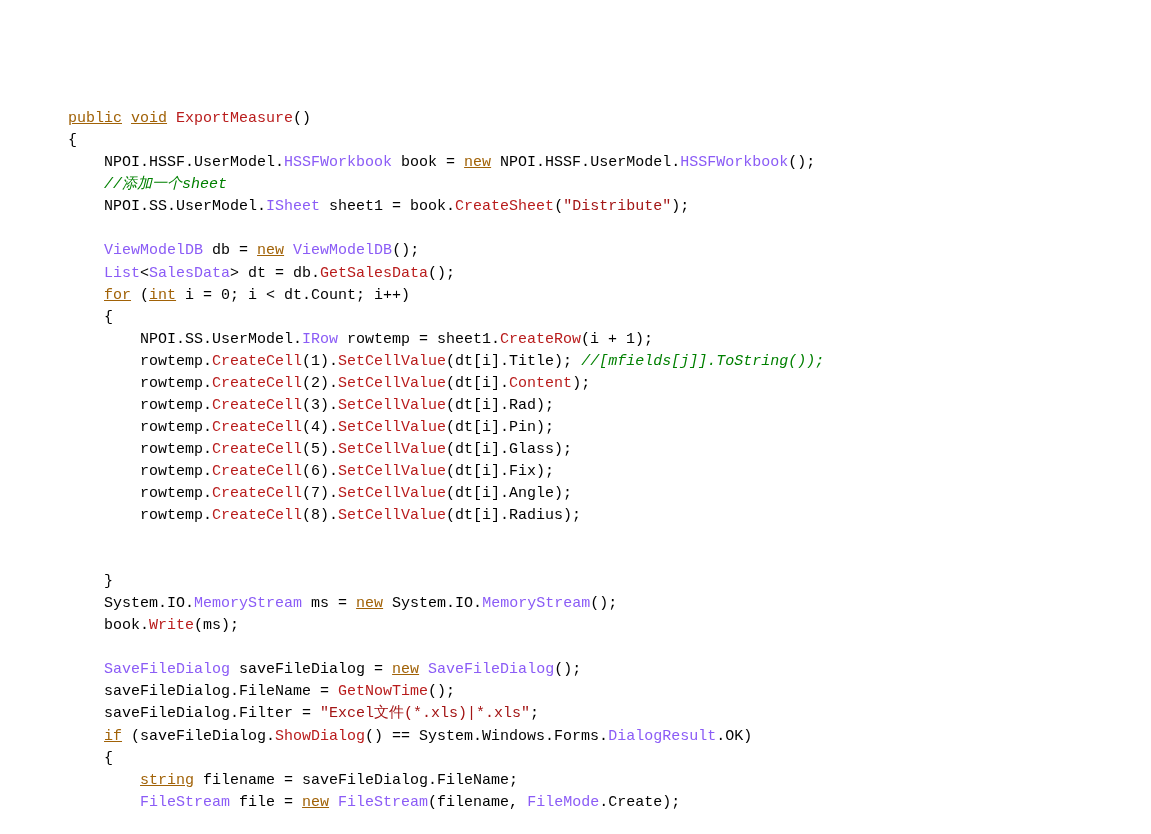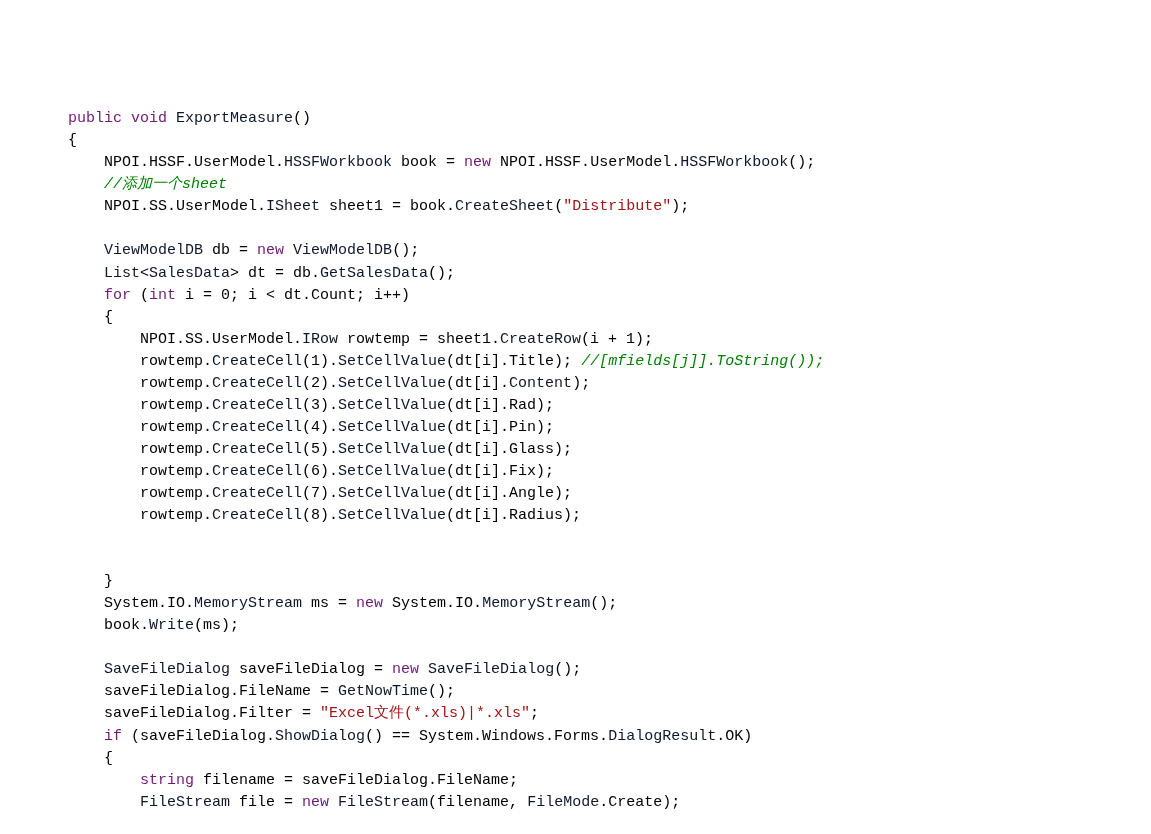--- a/index.html
+++ b/index.html
@@ -9,23 +9,23 @@
     }
     body {
       font-family: Consolas, "Courier New", monospace;
       font-size: 15px;
       line-height: 1.47;
       background: #ffffff;
       color: #000000;
       padding: 20px 20px 20px 68px;
       white-space: pre;
     }
-    .keyword { color: #701a75; }
-    .type { color: #0f172a; }
-    .method { color: #0f172a; }
+    .keyword { color: #a16207; text-decoration: underline; }
+    .type { color: #8b5cf6; }
+    .method { color: #b91c1c; }
     .string { color: #a31515; }
     .comment { color: #008000; font-style: italic; }
     .normal { color: #000000; }
   </style>
 </head>
 <body>
 
 
 
 <div id="code-container"><div><span class="keyword">public</span><span class="normal"> </span><span class="keyword">void</span><span class="normal"> </span><span class="method">ExportMeasure</span><span class="normal">()</span></div><div><span class="normal">{</span></div><div>    <span class="normal">NPOI.HSSF.UserModel.</span><span class="type">HSSFWorkbook</span><span class="normal"> book = </span><span class="keyword">new</span><span class="normal"> NPOI.HSSF.UserModel.</span><span class="type">HSSFWorkbook</span><span class="normal">();</span></div><div>    <span class="comment">//添加一个sheet</span></div><div>    <span class="normal">NPOI.SS.UserModel.</span><span class="type">ISheet</span><span class="normal"> sheet1 = book.</span><span class="method">CreateSheet</span><span class="normal">(</span><span class="string">"Distribute"</span><span class="normal">);</span></div><div> </div><div>    <span class="type">ViewModelDB</span><span class="normal"> db = </span><span class="keyword">new</span><span class="normal"> </span><span class="type">ViewModelDB</span><span class="normal">();</span></div><div>    <span class="type">List</span><span class="normal">&lt;</span><span class="type">SalesData</span><span class="normal">&gt; dt = db.</span><span class="method">GetSalesData</span><span class="normal">();</span></div><div>    <span class="keyword">for</span><span class="normal"> (</span><span class="keyword">int</span><span class="normal"> i = 0; i &lt; dt.Count; i++)</span></div><div>    <span class="normal">{</span></div><div>        <span class="normal">NPOI.SS.UserModel.</span><span class="type">IRow</span><span class="normal"> rowtemp = sheet1.</span><span class="method">CreateRow</span><span class="normal">(i + 1);</span></div><div>        <span class="normal">rowtemp.</span><span class="method">CreateCell</span><span class="normal">(1).</span><span class="method">SetCellValue</span><span class="normal">(dt[i].Title); </span><span class="comment">//[mfields[j]].ToString());</span></div><div>        <span class="normal">rowtemp.</span><span class="method">CreateCell</span><span class="normal">(2).</span><span class="method">SetCellValue</span><span class="normal">(dt[i].</span><span class="method">Content</span><span class="normal">);</span></div><div>        <span class="normal">rowtemp.</span><span class="method">CreateCell</span><span class="normal">(3).</span><span class="method">SetCellValue</span><span class="normal">(dt[i].Rad);</span></div><div>        <span class="normal">rowtemp.</span><span class="method">CreateCell</span><span class="normal">(4).</span><span class="method">SetCellValue</span><span class="normal">(dt[i].Pin);</span></div><div>        <span class="normal">rowtemp.</span><span class="method">CreateCell</span><span class="normal">(5).</span><span class="method">SetCellValue</span><span class="normal">(dt[i].Glass);</span></div><div>        <span class="normal">rowtemp.</span><span class="method">CreateCell</span><span class="normal">(6).</span><span class="method">SetCellValue</span><span class="normal">(dt[i].Fix);</span></div><div>        <span class="normal">rowtemp.</span><span class="method">CreateCell</span><span class="normal">(7).</span><span class="method">SetCellValue</span><span class="normal">(dt[i].Angle);</span></div><div>        <span class="normal">rowtemp.</span><span class="method">CreateCell</span><span class="normal">(8).</span><span class="method">SetCellValue</span><span class="normal">(dt[i].Radius);</span></div><div> </div><div> </div><div>    <span class="normal">}</span></div><div>    <span class="normal">System.IO.</span><span class="type">MemoryStream</span><span class="normal"> ms = </span><span class="keyword">new</span><span class="normal"> System.IO.</span><span class="type">MemoryStream</span><span class="normal">();</span></div><div>    <span class="normal">book.</span><span class="method">Write</span><span class="normal">(ms);</span></div><div> </div><div>    <span class="type">SaveFileDialog</span><span class="normal"> saveFileDialog = </span><span class="keyword">new</span><span class="normal"> </span><span class="type">SaveFileDialog</span><span class="normal">();</span></div><div>    <span class="normal">saveFileDialog.FileName = </span><span class="method">GetNowTime</span><span class="normal">();</span></div><div>    <span class="normal">saveFileDialog.Filter = </span><span class="string">"Excel文件(*.xls)|*.xls"</span><span class="normal">;</span></div><div>    <span class="keyword">if</span><span class="normal"> (saveFileDialog.</span><span class="method">ShowDialog</span><span class="normal">() == System.Windows.Forms.</span><span class="type">DialogResult</span><span class="normal">.OK)</span></div><div>    <span class="normal">{</span></div><div>        <span class="keyword">string</span><span class="normal"> filename = saveFileDialog.FileName;</span></div><div>        <span class="type">FileStream</span><span class="normal"> file = </span><span class="keyword">new</span><span class="normal"> </span><span class="type">FileStream</span><span class="normal">(filename, </span><span class="type">FileMode</span><span class="normal">.Create);</span></div><div> </div></div>

